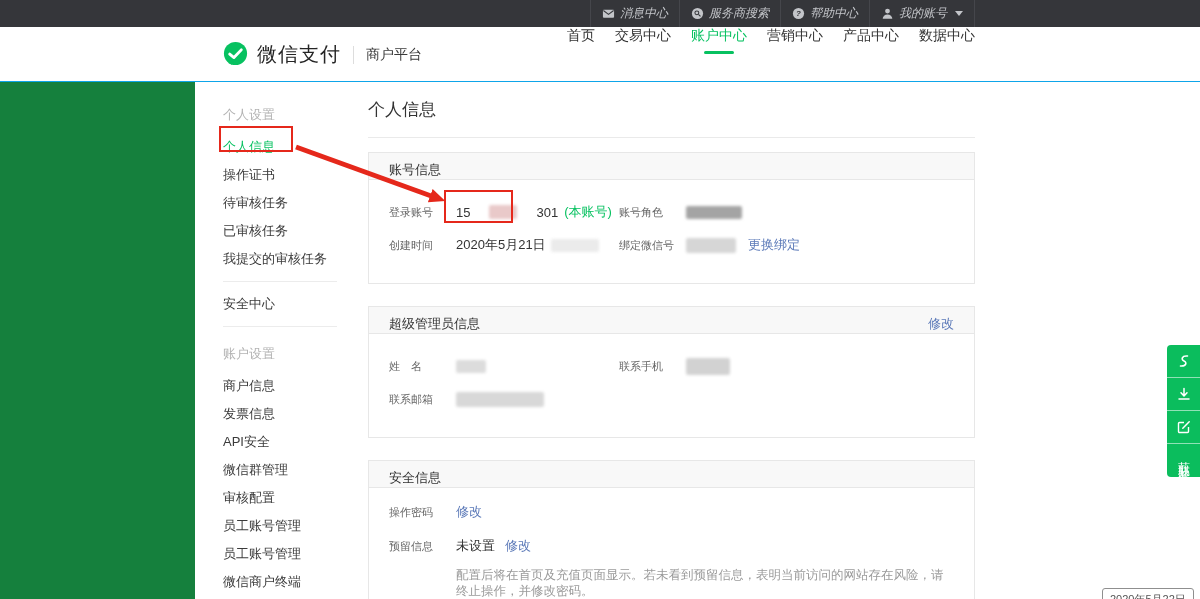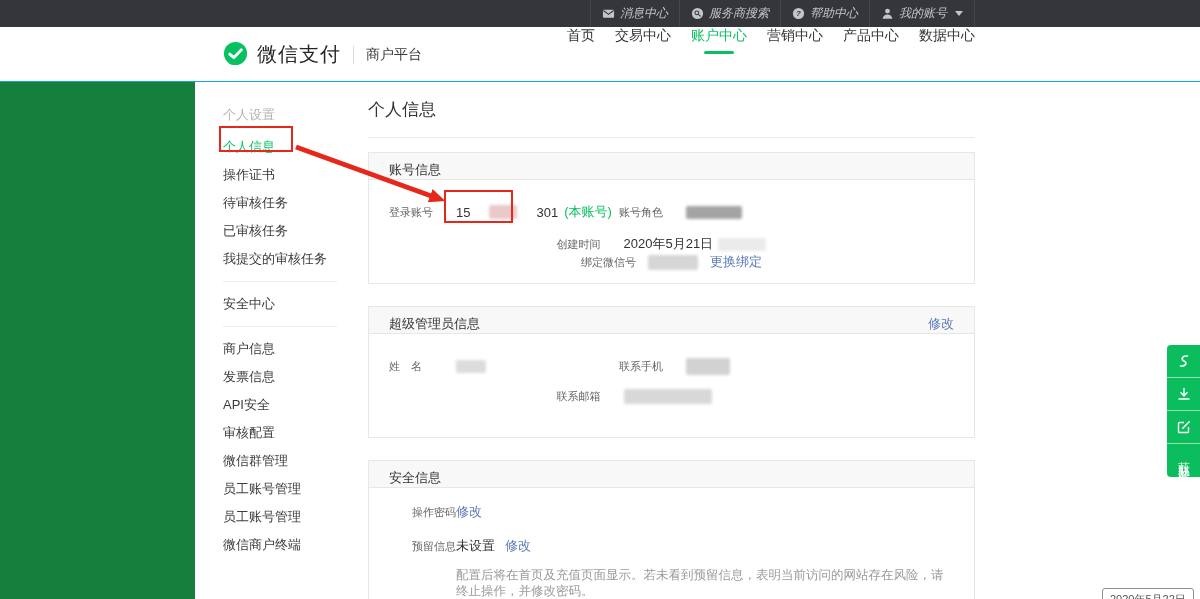--- a/index.html
+++ b/index.html
@@ -36,39 +36,39 @@
   .content { width:607px; margin-left:23px; }
   .page-title { font-size:17px; font-weight:400; color:#333; margin-top:16px; padding-bottom:16px; border-bottom:1px solid #eaeaea; }
 
   .card { border:1px solid #e7e7e7; margin-top:14px; background:#fff; }
   .card + .card { margin-top:22px; }
   .card-header { height:27px; background:#f8f8f8; border-bottom:1px solid #e7e7e7; display:flex; align-items:flex-end; justify-content:space-between; padding:0 20px; font-size:13px; color:#333; }
   .card-body { padding:22px 20px 28px; }
   .card-body.security { padding:14px 20px 20px; }
 
   .frow { display:flex; align-items:center; height:20px; }
-  .frow + .frow { margin-top:13px;flex-direction:column; }
+  .frow + .frow { margin-top:13px; }
   .fcol { display:flex; align-items:center; }
   .fcol.left { width:230px; flex-shrink:0; }
   .flabel { width:67px; font-size:11px; color:#666; flex-shrink:0; white-space:nowrap; }
   .fvalue { font-size:13px; color:#333; display:flex; align-items:center; white-space:nowrap;gap:16px; }
   .green-note { color:#07c160; font-size:13px; margin-left:6px; }
   .link { color:#5b79b8; font-size:13px; cursor:pointer; white-space:nowrap; }
   .link + .link, .fvalue + .link { margin-left:10px; }
 
   .blur { display:inline-block; border-radius:2px; filter:blur(1.5px); }
   .blur-login { width:28px; height:14px; background:#e9c9c9; margin:0 3px; }
   .blur-role { width:56px; height:13px; background:#a4a4a4; }
   .blur-created { width:48px; height:13px; background:#ebebeb; margin-left:5px; }
   .blur-wxid { width:50px; height:15px; background:#d6d6d6; margin-right:12px; }
   .blur-name { width:30px; height:13px; background:#dcdcdc; }
   .blur-phone { width:44px; height:17px; background:#d2d2d2; }
   .blur-email { width:88px; height:15px; background:#d8d8d8; }
 
-  .sec-row { display:flex; align-items:center; height:20px;text-align:right; }
+  .sec-row { display:flex; align-items:center; height:20px; }
   .sec-row + .sec-row { margin-top:14px; }
   .desc { margin:12px 0 0 67px; font-size:12.5px; color:#9a9a9a; line-height:15.5px; }
 
   
   .anno-rect { position:absolute; border:2px solid #e5281b; pointer-events:none; z-index:20; }
   .anno-rect.sidebar-box { left:219px; top:126px; width:74px; height:26px; }
   .anno-rect.login-box { left:444px; top:190px; width:69px; height:33px; }
   .anno-arrow { position:absolute; left:292px; top:143px; z-index:20; pointer-events:none; }
 
   
@@ -144,25 +144,26 @@
     <aside class="sidebar">
       <div class="side-header">个人设置</div>
       <div class="side-item active">个人信息</div>
       <div class="side-item">操作证书</div>
       <div class="side-item">待审核任务</div>
       <div class="side-item">已审核任务</div>
       <div class="side-item">我提交的审核任务</div>
       <div class="side-divider"></div>
       <div class="side-item">安全中心</div>
       <div class="side-divider"></div>
+      <div class="side-header">账户设置</div>
       <div class="side-item">商户信息</div>
       <div class="side-item">发票信息</div>
       <div class="side-item">API安全</div>
+      <div class="side-item">微信群管理</div>
       <div class="side-item">审核配置</div>
-      <div class="side-item">微信群管理</div>
       <div class="side-item">员工账号管理</div>
       <div class="side-item">员工账号管理</div>
       <div class="side-item">微信商户终端</div>
 
     </aside>
 
     <main class="main">
       <div class="content">
         <h1 class="page-title">个人信息</h1>
 

